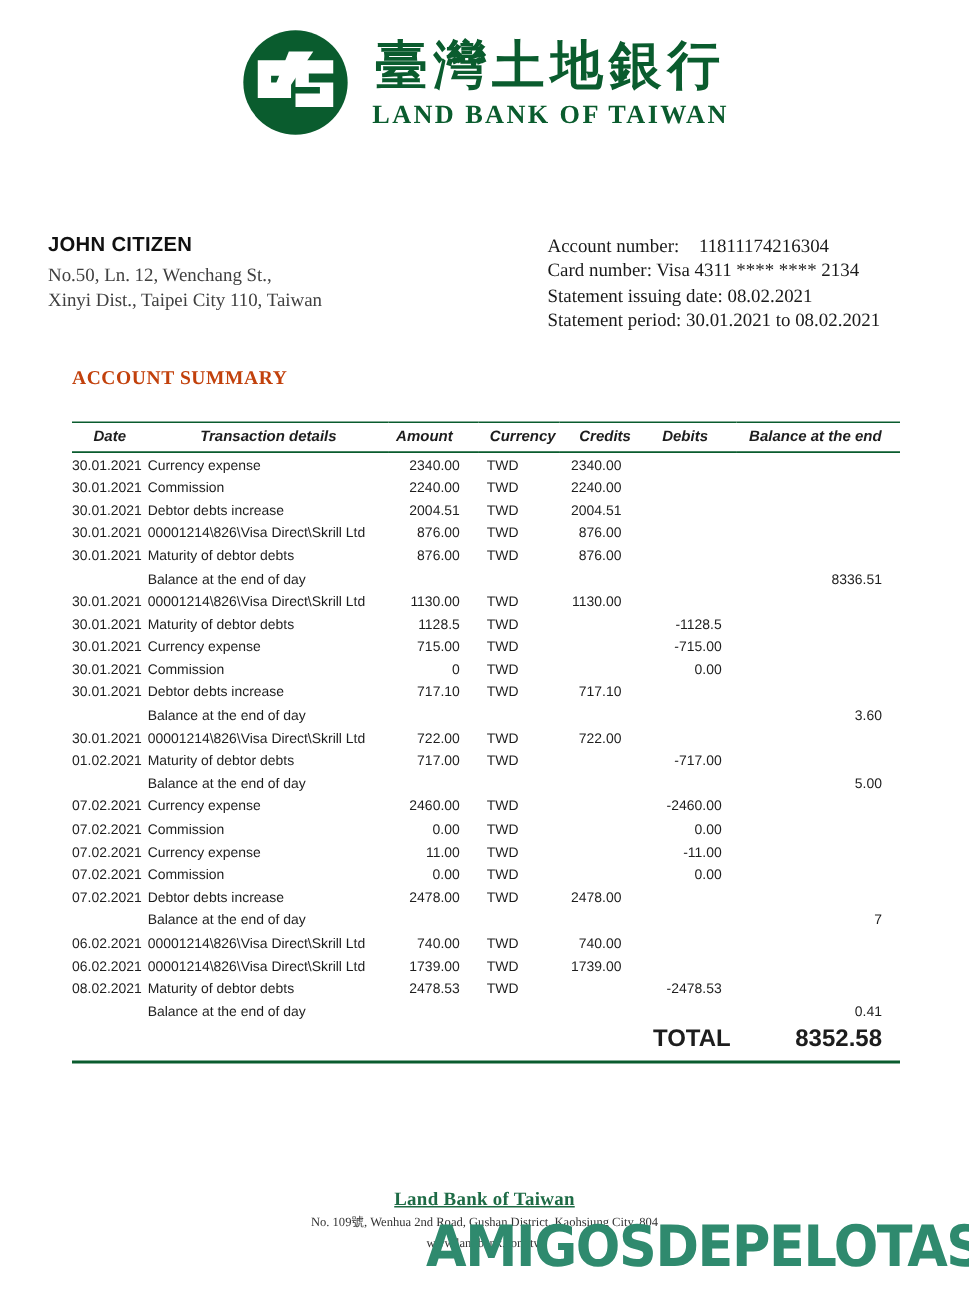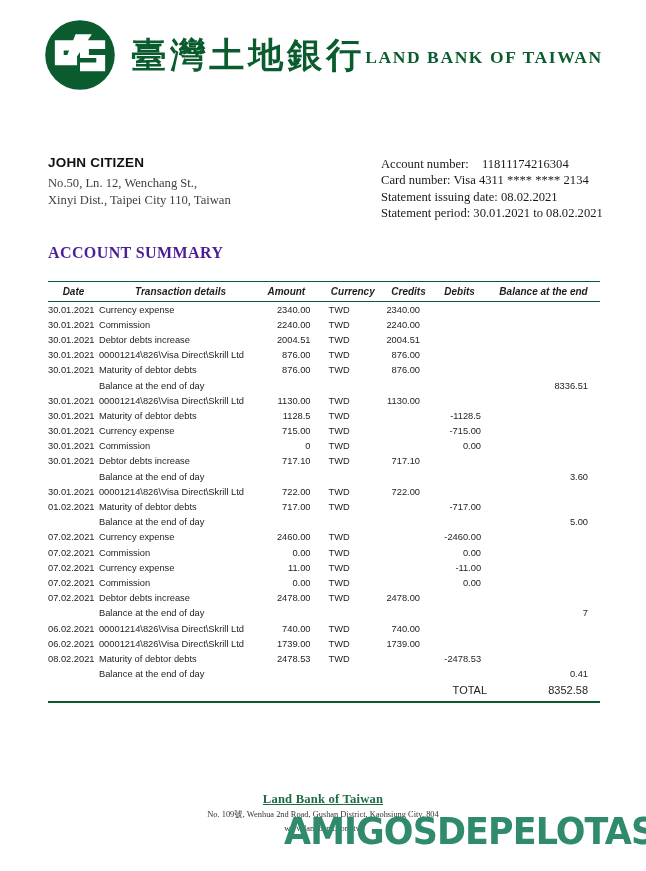--- a/index.html
+++ b/index.html
@@ -30,21 +30,21 @@
     justify-content: center;
     gap: 14px;
   }
   .logo-mark {
     width: 74px;
     height: 74px;
     flex: 0 0 auto;
   }
   .logo-words {
     display: flex;
-    flex-direction: row;
+    flex-direction: column;
     align-items: center;
     margin-top: 2px;
   }
   .logo-cn {
     font-family: "DejaVu Sans", sans-serif;
     font-weight: bold;
     font-size: 35px;
     letter-spacing: 4px;
     color: #0a5c2e;
     line-height: 1.12;
@@ -56,21 +56,21 @@
     font-size: 17.5px;
     letter-spacing: 1.6px;
     color: #0a5c2e;
     margin-top: 2px;
     white-space: nowrap;
   }
 
   
   .parties {
     position: absolute;
-    left: 48px;
+    left: 32px;
     top: 155px;
     width: 552px;
     height: 70px;
   }
   .customer-name {
     font-family: "Liberation Sans", sans-serif;
     font-weight: bold;
     font-size: 13.5px;
     letter-spacing: .2px;
     color: #111111;
@@ -99,23 +99,23 @@
   .account-line .val { }
   .acct-num .val { margin-left: 10px; }
 
   
   .section-title {
     position: absolute;
     left: 48px;
     top: 244px;
     font-family: "Liberation Serif", serif;
     font-weight: bold;
-    font-size: 16px;
+    font-size: 13px;
     letter-spacing: .4px;
-    color: #4c1d95;
+    color: #c2410c;
   }
 
   
   .table-wrap {
     position: absolute;
     left: 48px;
     top: 281px;
     width: 552px;
   }
   table.stmt {
@@ -152,22 +152,22 @@
   thead .c-amount  { text-align: right; padding-right: 12px !important; }
   thead .c-curr    { text-align: left;  padding-left: 6px !important; }
   thead .c-credits { text-align: left;  padding-right: 0 !important; padding-left: 2px !important;}
   thead .c-debits  { text-align: right; padding-right: 10px !important; }
   thead .c-balance { text-align: left;  padding-left: 8px !important; }
 
   tr.day-balance td.c-details {
     padding-left: 0;
   }
   tr.total-row td {
-    font-weight: normal;
-    font-size: 11px;
+    font-weight: bold;
+    font-size: 16px;
     padding-top: 6px;
     padding-bottom: 3px;
   }
   tr.total-row td.c-debits { text-align: right; padding-right: 4px !important; }
   tr.total-row td.c-balance { text-align: right; padding-right: 12px !important; }
 
   .table-bottom-rule {
     width: 552px;
     height: 2.4px;
     background: #0a5c2e;

